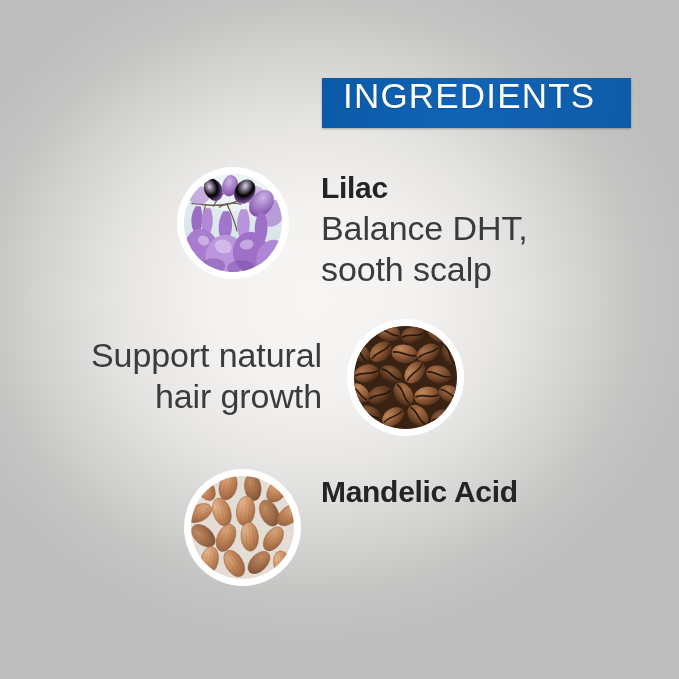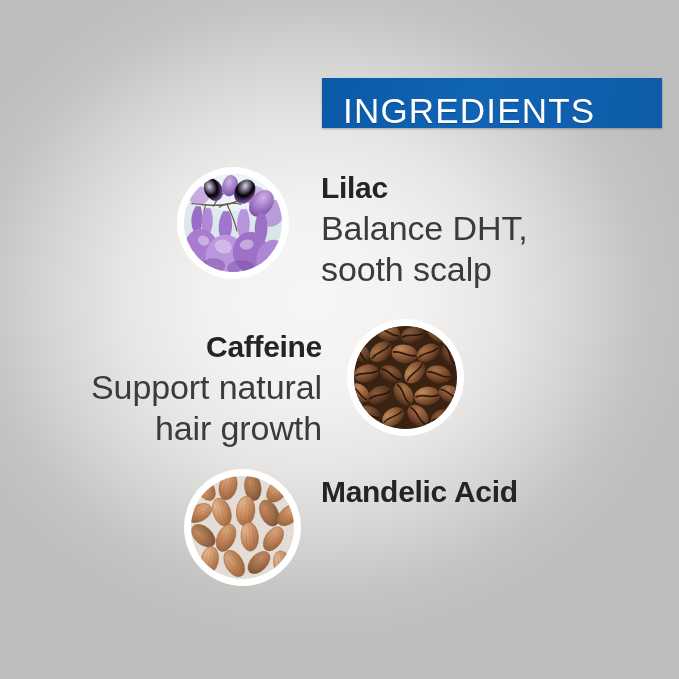--- a/index.html
+++ b/index.html
@@ -26,26 +26,26 @@
         #c4c4c3 84%,
         #bdbdbd 100%);
     overflow: hidden;
   }
 
   
   #header-banner {
     position: absolute;
     left: 322px;
     top: 78px;
-    width: 340px;
+    width: 309px;
     height: 50px;
     background: linear-gradient(100deg, #0a5aa8 0%, #1163b4 45%, #0e5ca9 100%);
     box-shadow: 0 1px 2px rgba(0,0,0,0.28);
     display: flex;
-    align-items: flex-end;
+    align-items: flex-start;
   }
   #header-title {
     color: #ffffff;
     font-family: "Liberation Sans", sans-serif;
     font-size: 35px;
     font-weight: 400;
     letter-spacing: 1.2px;
     line-height: 1;
     margin-left: 21px;
     white-space: nowrap;
@@ -202,21 +202,20 @@
     <div class="text-block" id="text-lilac">
       <p class="ing-name">Lilac</p>
       <p class="ing-desc">Balance DHT,
 sooth scalp</p>
     </div>
   </div>
 
   <div class="ingredient-row" id="row-caffeine">
 
     <div class="text-block" id="text-caffeine">
-      <p class="ing-name">Caffeine</p>
       <p class="ing-desc">Support natural
 hair growth</p>
     </div>
 
     <div class="thumb" id="thumb-caffeine">
       <div class="thumb-inner">
         <svg viewBox="0 0 100 100" preserveAspectRatio="xMidYMid slice" aria-hidden="true">
           <defs>
             <radialGradient id="beanG" cx="35%" cy="30%" r="75%">
               <stop offset="0%" stop-color="#a9seven"></stop>

